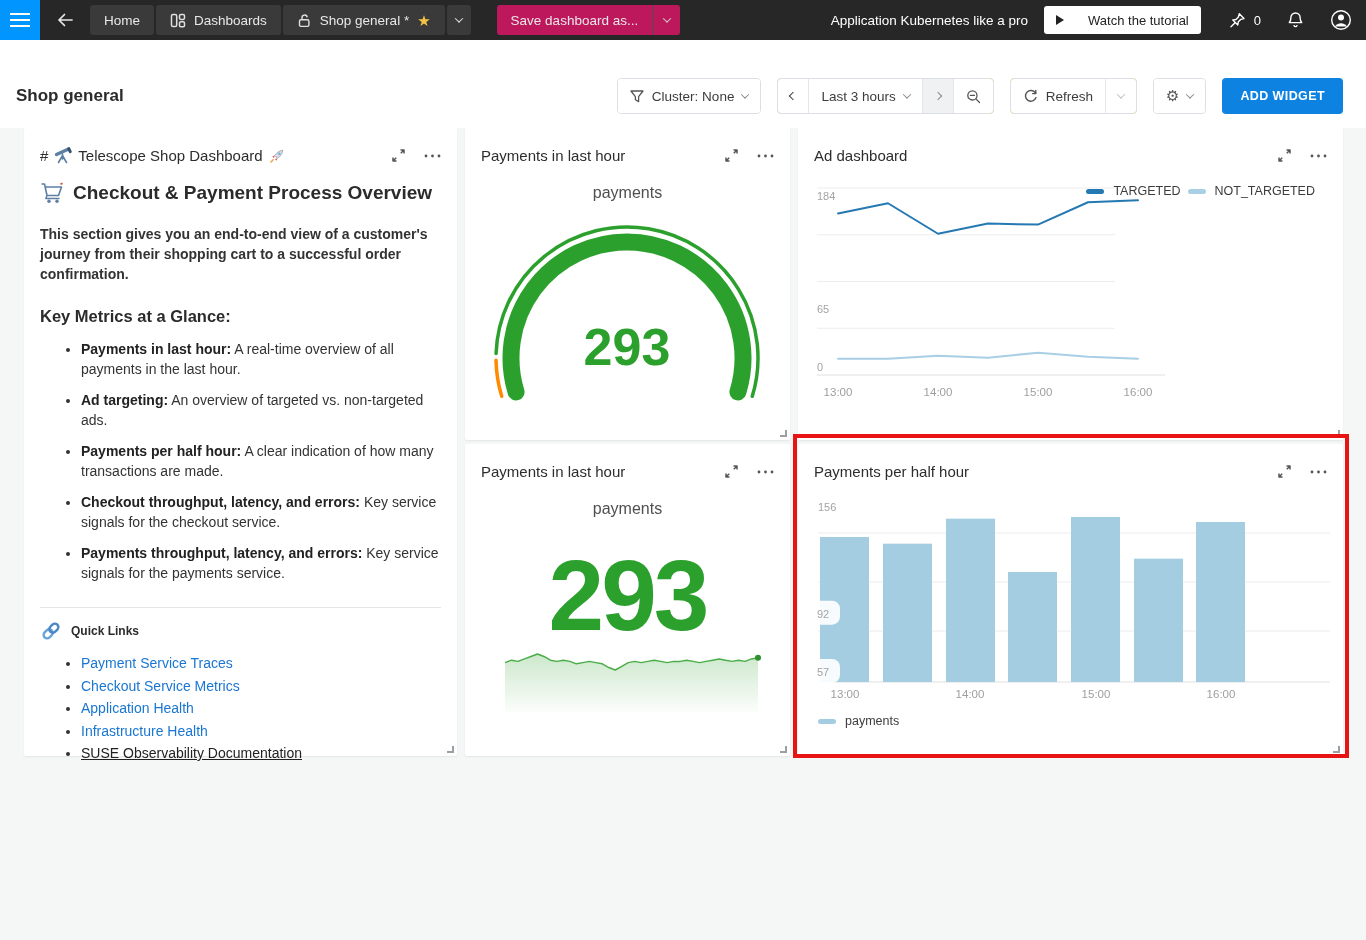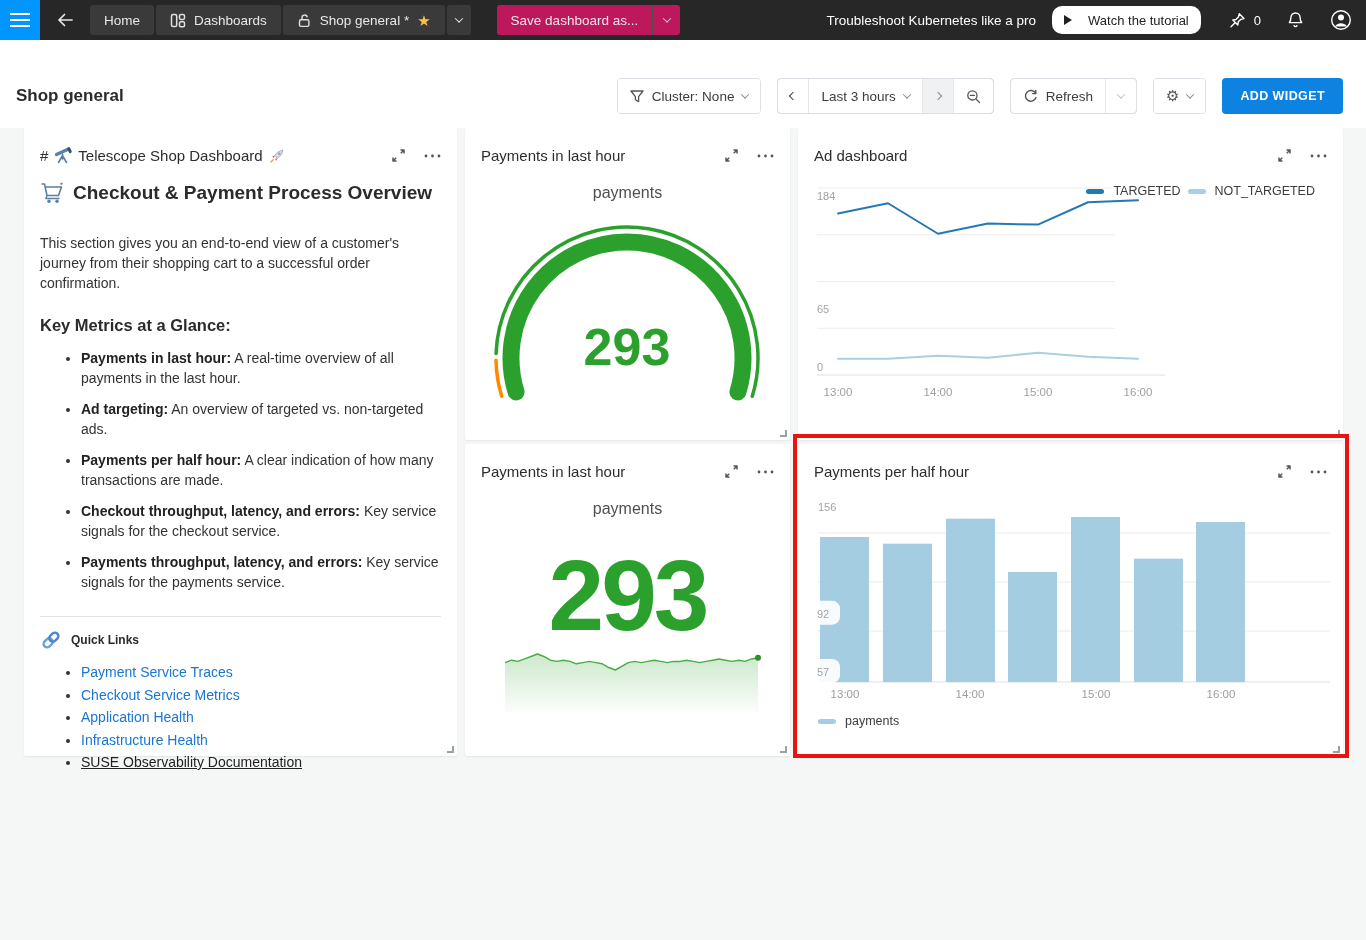--- a/index.html
+++ b/index.html
@@ -11,21 +11,21 @@
   .hamburger { width:40px; height:40px; background:#0095ff; display:flex; flex-direction:column; justify-content:center; align-items:center; gap:4px; cursor:pointer; }
   .hamburger i { display:block; width:20px; height:2px; background:#fff; }
   .back-btn { width:50px; height:40px; display:flex; align-items:center; justify-content:center; color:#e8e8e8; cursor:pointer; }
   .tab { background:#3a3a3a; color:#e8e8e8; font-size:13.5px; height:30px; display:flex; align-items:center; gap:8px; padding:0 14px; border-radius:3px; margin-right:2px; cursor:pointer; white-space:nowrap; }
   .tab.small { padding:0 9px; }
   .star { color:#f6c344; font-size:15px; line-height:1; }
   .saveas { display:flex; margin-left:24px; background:#be185d; border-radius:3px; height:30px; overflow:hidden; }
   .saveas .lbl { color:#e8e8e8; font-size:13.5px; display:flex; align-items:center; padding:0 14px; cursor:pointer; }
   .saveas .dd { width:28px; display:flex; align-items:center; justify-content:center; border-left:1px solid #4d4d4d; color:#cfcfcf; cursor:pointer; }
   .promo { margin-left:auto; color:#fff; font-size:13.5px; }
-  .watch-btn { margin-left:16px; background:#fff; color:#222; font-size:13px; height:28px; border:none; border-radius:10px; padding:0 12px; display:flex; align-items:center; gap:16px; cursor:pointer; }
+  .watch-btn { margin-left:16px; background:#fff; color:#222; font-size:13px; height:28px; border:none; border-radius:3px; padding:0 12px; display:flex; align-items:center; gap:24px; cursor:pointer; }
   .play-tri { width:0; height:0; border-left:8px solid #222; border-top:5px solid transparent; border-bottom:5px solid transparent; }
   .pin-wrap { display:flex; align-items:center; gap:8px; color:#fff; font-size:13px; margin:0 0 0 28px; cursor:pointer; }
   .icon-btn { color:#fff; margin-left:26px; cursor:pointer; display:flex; align-items:center; }
   .avatar { margin:0 14px 0 26px; }
   .chev { display:inline-block; width:6px; height:6px; border-right:1.6px solid currentColor; border-bottom:1.6px solid currentColor; transform:rotate(45deg) translate(-1px,-1px); }
   .chev.left  { transform:rotate(135deg); }
   .chev.right { transform:rotate(-45deg); }
 
   
   .page-header { height:88px; background:#fff; display:flex; align-items:center; padding:24px 23px 0 16px; }
@@ -44,21 +44,21 @@
   .w-head { display:flex; align-items:center; padding:15px 16px 0 16px; height:40px; }
   .w-title { font-size:15px; font-weight:500; color:#2d2d2d; white-space:nowrap; overflow:hidden; display:flex; align-items:center; gap:6px; }
   .w-actions { margin-left:auto; display:flex; align-items:center; gap:18px; color:#555; }
   .w-actions svg { cursor:pointer; }
   .resize-h { position:absolute; right:3px; bottom:3px; width:7px; height:7px; border-right:2px solid #9aa0a4; border-bottom:2px solid #9aa0a4; cursor:nwse-resize; }
   .span2 { grid-row:span 2; }
 
   
   .md-body { padding:8px 16px 0 16px; font-size:14px; color:#333; }
   .md-h2 { font-size:19px; font-weight:bold; color:#2b2b2b; display:flex; align-items:center; gap:9px; margin-top:6px; }
-  .md-p { margin-top:29px; line-height:20px; }
+  .md-p { margin-top:20px; line-height:20px;font-weight:bold; }
   .md-h3 { font-size:16.5px; font-weight:bold; color:#2b2b2b; margin-top:23px; }
   .md-ul { margin:13px 0 0 16px; padding-left:25px; }
   .md-ul li { margin-bottom:11px; line-height:20px; }
   .md-ul b { color:#222; }
   .md-hr { border:none; border-top:1px solid #e5e5e5; margin-top:24px; }
   .ql-h3 { font-size:12px; font-weight:bold; color:#2b2b2b; margin-top:12px; display:flex; align-items:center; gap:9px; }
   .ql-ul { margin:14px 0 0 16px; padding-left:25px; }
   .ql-ul li { margin-bottom:8.5px; line-height:14px; }
   .ql-ul a { color:#1976d2; text-decoration:none; font-size:14px; cursor:pointer; }
   .ql-ul a.doc { color:#222; text-decoration:underline; }
@@ -112,21 +112,21 @@
   </div>
   <div class="tab small">
       <span class="chev"></span>
     </div>
   <div class="saveas">
     <div class="lbl">Save dashboard as...</div>
     <div class="dd">
         <span class="chev"></span>
       </div>
   </div>
-  <div class="promo">Troubleshoot Kubernetes like a pro</div>
+  <div class="promo">Application Kubernetes like a pro</div>
   <button class="watch-btn">
     <span class="play-tri"></span>
     <span>Watch the tutorial</span>
   </button>
   <div class="pin-wrap">
     <svg width="17" height="17" viewBox="0 0 17 17" fill="none" stroke="#fff" stroke-width="1.4" stroke-linejoin="round">
         <path d="M10.3 1.8 L15 6.5 L11.7 7.4 L9.3 9.8 L8.8 13 L3.8 8 L7 7.5 L9.4 5.1 Z"></path>
         <path d="M5.8 11 L2 14.8" stroke-linecap="round"></path>
       </svg>
     <span>0</span>

